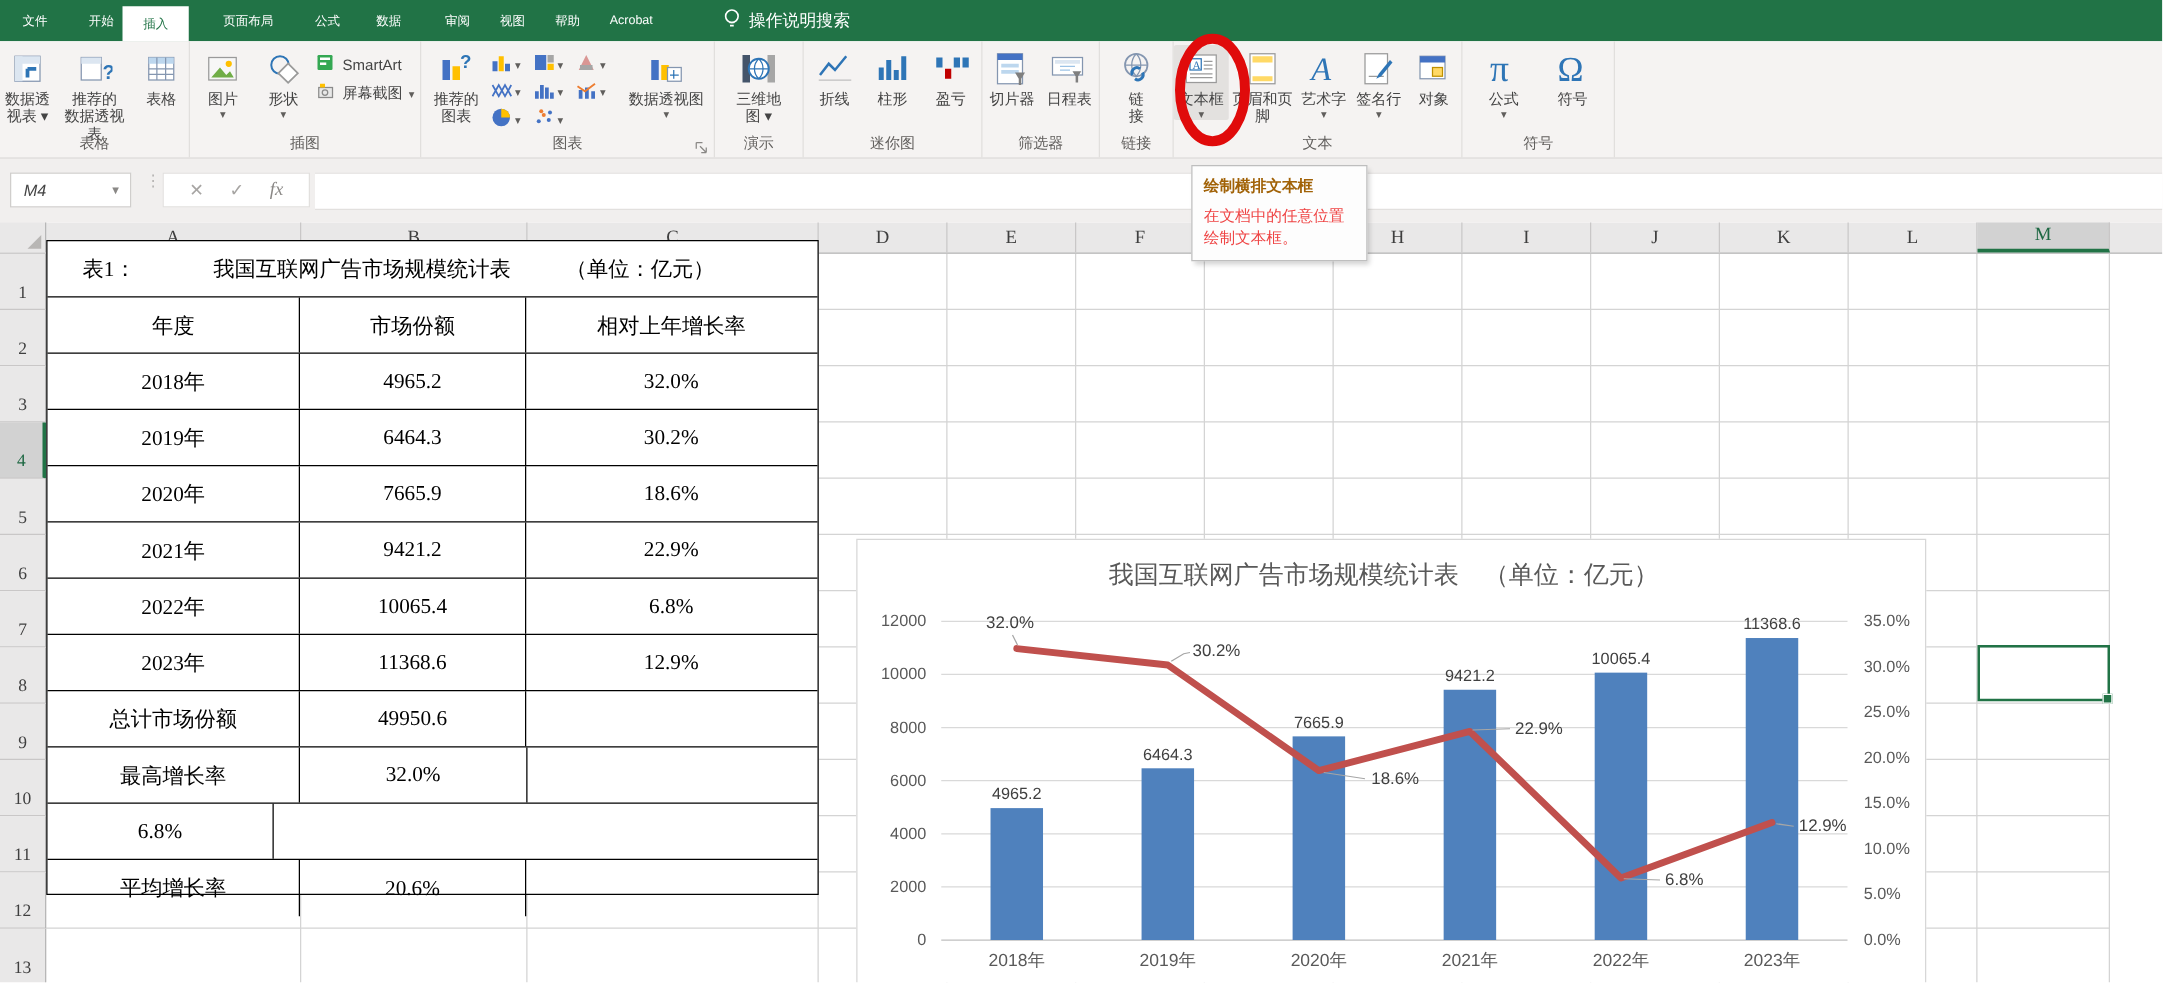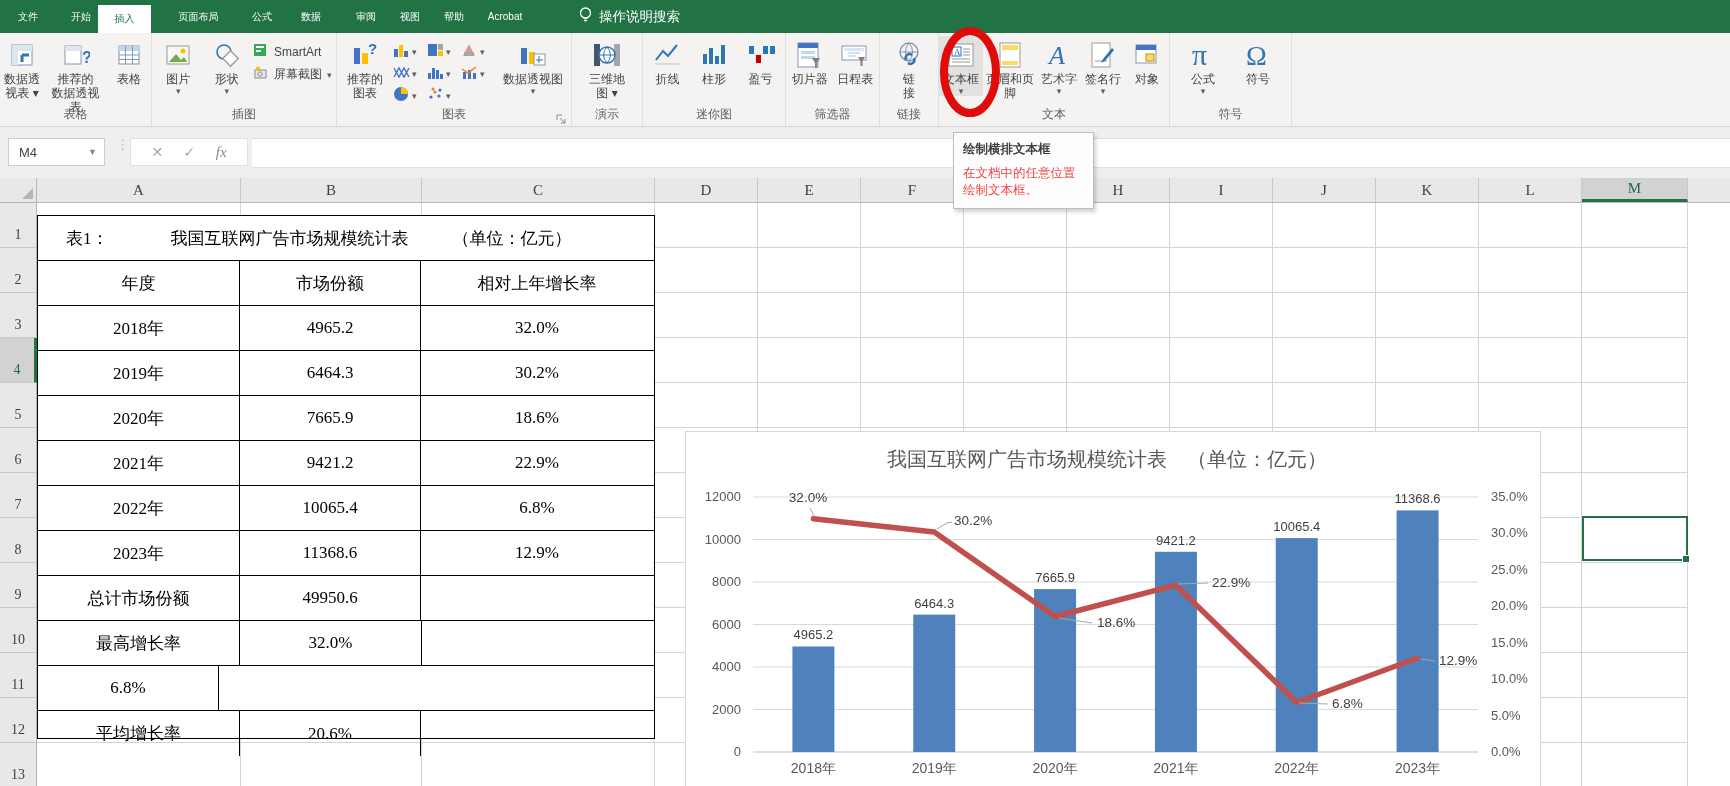--- a/index.html
+++ b/index.html
@@ -22,21 +22,21 @@
   .rb-label{font-size:12px;line-height:14px;color:#444;text-align:center;white-space:pre-line;margin-top:2px;}
   .rb-caret{font-size:9px;color:#605e5c;line-height:9px;margin-top:1px;}
   .rb-stack{display:flex;flex-direction:column;gap:4px;padding-top:6px;}
   .rb-small{display:flex;align-items:center;gap:5px;font-size:12px;color:#444;}
   .minigrid{display:grid;grid-template-columns:repeat(3,34px);grid-auto-rows:22px;padding-top:5px;}
   .mini-item{display:flex;align-items:center;gap:2px;}
   .launcher{position:absolute;right:4px;bottom:4px;width:11px;height:11px;}
   
   #fbar{position:absolute;left:0;top:127px;width:1730px;height:51px;background:#f1efee;}
   #namebox{position:absolute;left:8px;top:11px;width:97px;height:28px;background:#fff;border:1px solid #d0cecc;box-sizing:border-box;
-           display:flex;align-items:center;font-size:13px;color:#444;padding-left:10px;}
+           display:flex;align-items:center;font-size:13px;color:#444;padding-left:10px;font-style:italic;}
   #namebox .caret{margin-left:auto;margin-right:7px;color:#8a8886;font-size:9px;}
   #fdots{position:absolute;left:116px;top:14px;width:4px;height:22px;color:#b6b4b2;font-size:13px;line-height:7px;letter-spacing:0;}
   #fbtns{position:absolute;left:130px;top:11px;width:118px;height:28px;background:#fff;border:1px solid #e2e0de;box-sizing:border-box;
          display:flex;align-items:center;justify-content:space-evenly;color:#a7a5a3;}
   #fx-x{font-size:14px;} #fx-check{font-size:14px;}
   #fx-fx{font-family:"Liberation Serif",serif;font-style:italic;font-size:15px;color:#8a8886;}
   #finput{position:absolute;left:252px;top:11px;right:0;height:28px;background:#fff;border-top:1px solid #e2e0de;border-bottom:1px solid #e2e0de;
           font-size:13px;color:#333;padding-left:8px;display:flex;align-items:center;}
   
   #sheet{position:absolute;left:0;top:178px;width:1730px;height:608px;background:#fff;}
@@ -44,36 +44,36 @@
   .chcell{position:absolute;top:0;height:24px;display:flex;align-items:center;justify-content:center;
           font-family:"Liberation Serif",serif;font-size:15px;color:#3f3f3f;border-right:1px solid #c9c7c7;box-sizing:border-box;}
   .chcell.sel{background:#d2d2d2;border-bottom:3px solid #217346;color:#1e6843;}
   #selectall{position:absolute;left:0;top:0;width:37px;height:24px;background:#e9e8e8;border-right:1px solid #b7b7b7;box-sizing:border-box;}
   #selectall .tri{position:absolute;right:3px;bottom:3px;width:0;height:0;border-left:11px solid transparent;border-bottom:11px solid #b8b6b4;}
   .rhcell{position:absolute;left:0;width:37px;background:#e9e8e8;border-bottom:1px solid #c9c7c7;border-right:1px solid #b7b7b7;box-sizing:border-box;
           display:flex;align-items:flex-end;justify-content:center;font-family:"Liberation Serif",serif;font-size:14px;color:#3f3f3f;padding-bottom:4px;}
   .rhcell.sel{background:#d2d2d2;border-right:3px solid #217346;color:#1e6843;}
   .gridv,.gridh{position:absolute;background:#d4d4d4;}
   
-  #xtable{position:absolute;left:37px;top:37px;width:618px;height:524px;background:#fff;border:1.6px solid #000;box-sizing:border-box;
+  #xtable{position:absolute;left:37px;top:14px;width:618px;height:524px;background:#fff;border:1.6px solid #000;box-sizing:border-box;
           font-family:"Liberation Serif",serif;color:#000;padding-left:15px;}
   .trow{position:absolute;left:0;width:100%;border-bottom:1.6px solid #000;box-sizing:border-box;display:flex;}
   .tcell{height:100%;display:flex;align-items:center;justify-content:center;font-size:17px;border-right:1.6px solid #000;box-sizing:border-box;}
   .tcell:last-child{border-right:none;}
   #trow-title{display:flex;align-items:center;font-size:17px;}
   #trow-title .p1{margin-left:28px;} #trow-title .p2{margin-left:62px;} #trow-title .p3{margin-left:44px;}
   
   #chartbox{position:absolute;left:685px;top:253px;width:856px;height:400px;background:#fff;border:1px solid #d7d7d7;box-sizing:border-box;}
   
   #selbox{position:absolute;left:1582px;top:338px;width:106px;height:45px;border:2px solid #217346;box-sizing:border-box;}
   #selbox .handle{position:absolute;right:-4px;bottom:-4px;width:6px;height:6px;background:#217346;border:1px solid #fff;}
   
   #tooltip{position:absolute;left:953px;top:132px;width:141px;background:#fdfdfd;border:1px solid #bebebe;box-shadow:2px 3px 4px rgba(0,0,0,.18);
            padding:8px 9px 9px 9px;box-sizing:border-box;z-index:30;}
-  #tooltip .tt-title{font-size:12.5px;font-weight:bold;color:#404040;margin-bottom:7px;}
+  #tooltip .tt-title{font-size:12.5px;font-weight:bold;color:#a16207;margin-bottom:7px;}
   #tooltip .tt-body{font-size:12.5px;color:#ef4444;line-height:17px;}
   
   #redcircle{position:absolute;left:936px;top:24px;width:68px;height:98px;z-index:40;pointer-events:none;}
 </style>
 </head>
 <body>
 
 <div id="screen">
   <div id="tabbar">
       <div class="tab" style="left: 5px; width: 46px; padding: 0px;">文件</div>

